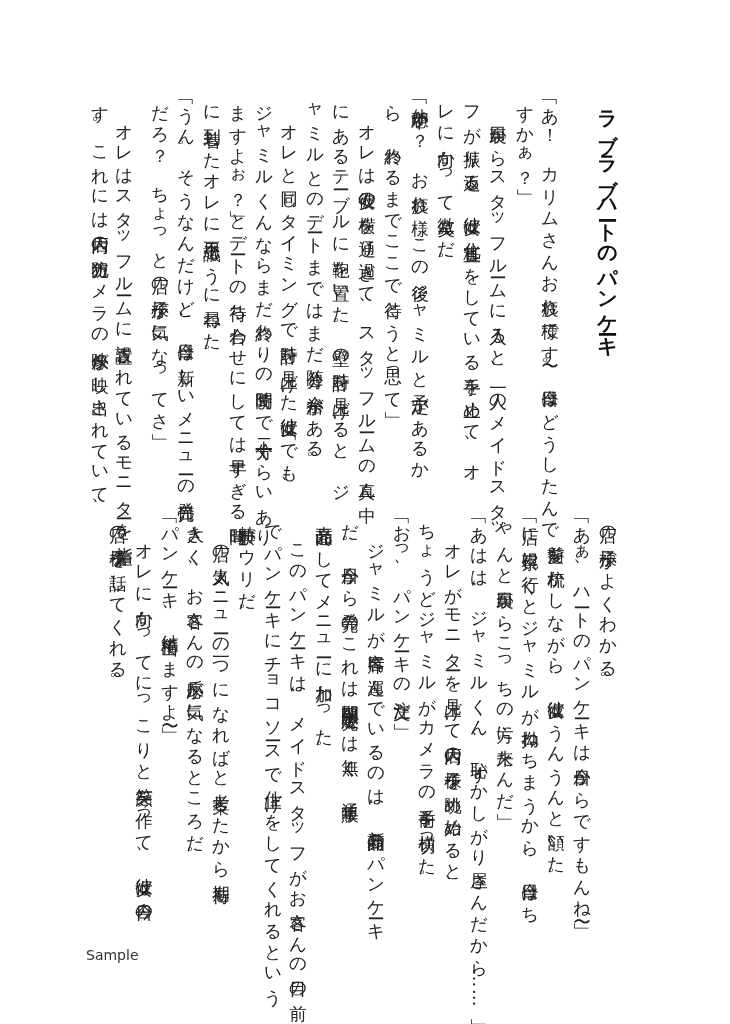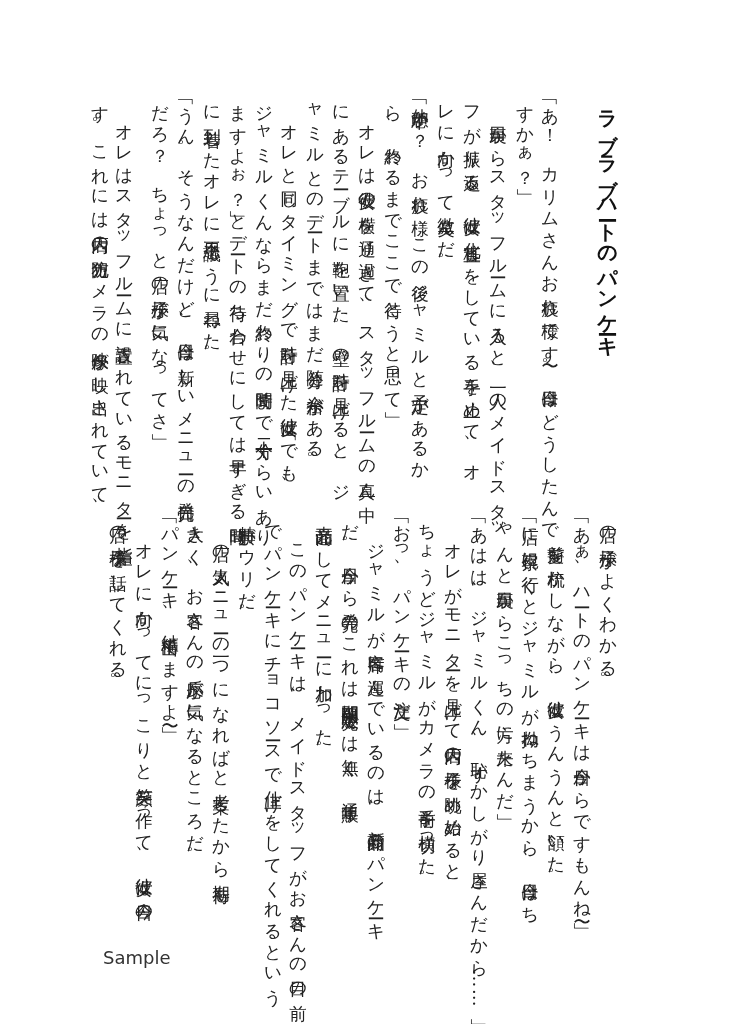--- a/index.html
+++ b/index.html
@@ -17,23 +17,23 @@
       white-space: nowrap;
     }
     .title {
       font-family: "DejaVu Sans", "Liberation Sans", sans-serif;
       font-weight: bold;
       font-size: 20px;
       letter-spacing: 0px;
       color: #111;
     }
     .footer {
-      position: absolute; left: 103px; top: 947px;
+      position: absolute; left: 86px; top: 947px;
       font-family: "DejaVu Sans", "Liberation Sans", sans-serif;
-      font-size: 18px; color: #333;
+      font-size: 14px; color: #333;
     }
   </style>
 </head>
 <body>
 
 <div>
   <div class="col title" style="left:596px; top:96px;">ラブラブハートのパンケーキ</div>
 
   <div>
     <div class="col" style="left:538px; top:93px;">「あ！　カリムさんお疲れ様です〜。今日はどうしたんで</div>

